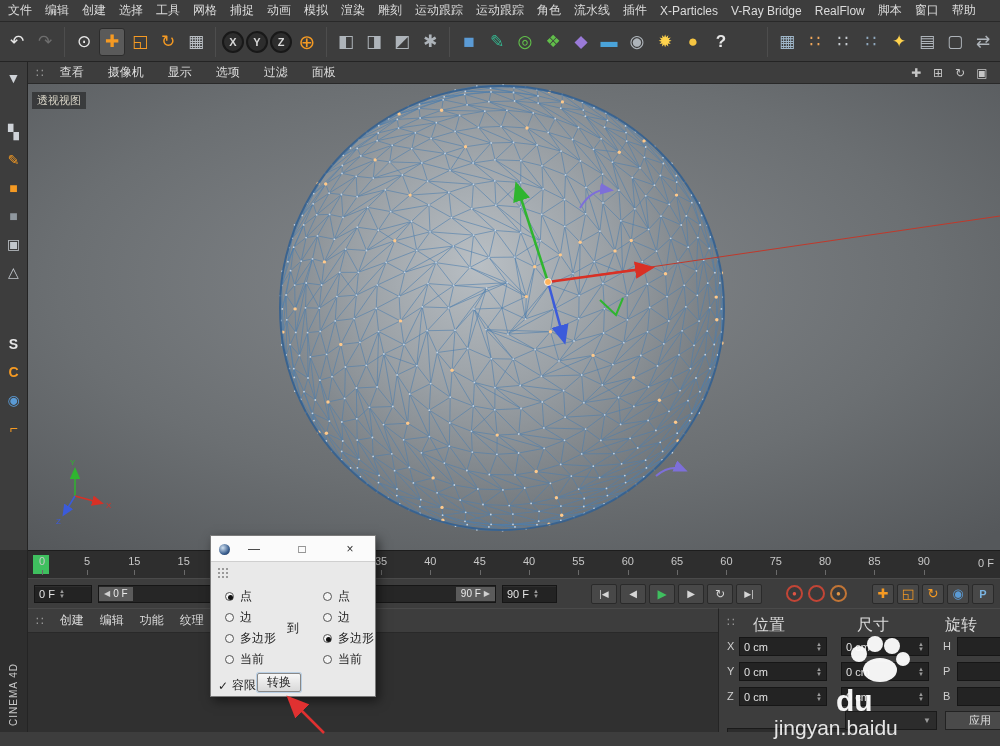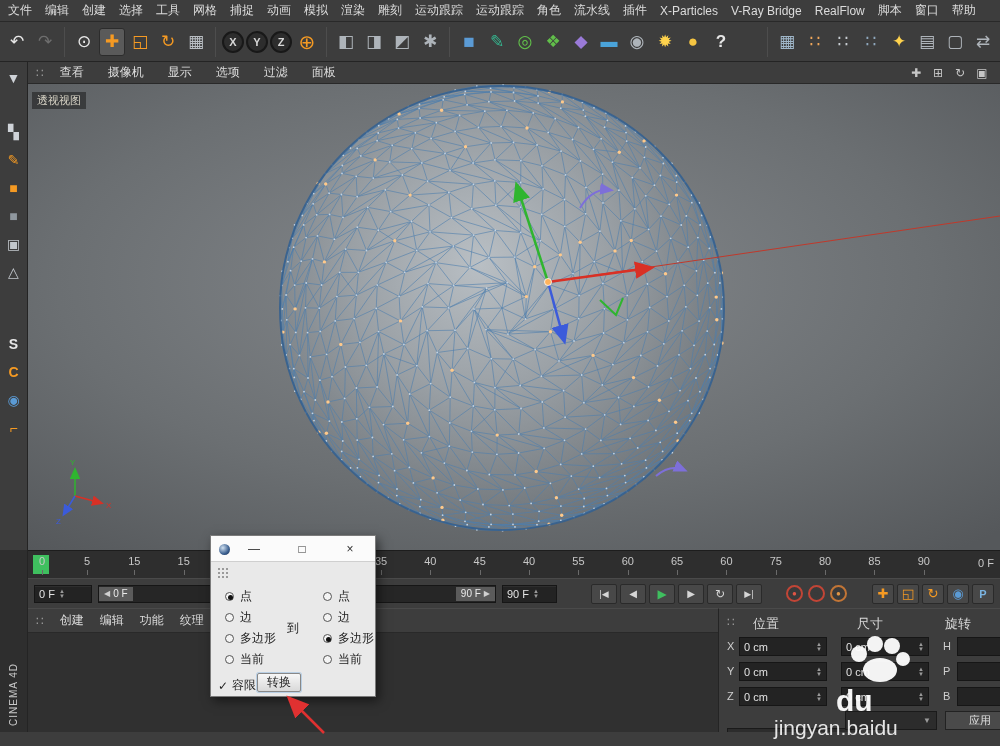--- a/index.html
+++ b/index.html
@@ -55,21 +55,21 @@
   .recgroup{display:flex;gap:5px;margin-left:18px}
   .rec{width:17px;height:17px;border-radius:50%;border:2px solid #c24536;background:#3a3a3a;display:flex;align-items:center;justify-content:center;font-size:8px;cursor:pointer}
   .keygroup{display:flex;gap:3px;margin-left:auto}
   .kbtn{width:22px;height:20px;background:#484848;border:1px solid #2a2a2a;border-radius:2px;display:flex;align-items:center;justify-content:center;font-size:13px;cursor:pointer}
 
   .panels{display:flex;height:124px}
   .mat{flex:1;min-width:0;background:#303030;display:flex;flex-direction:column;border-top:1px solid #4a4a4a}
   .mat-menu{height:24px;background:#3d3d3d;border-bottom:1px solid #292929;display:flex;align-items:center;gap:16px;padding:0 8px}
   .mat-body{flex:1}
   .coord{width:282px;background:#3d3d3d;border-left:1px solid #242424;border-top:1px solid #4a4a4a;position:relative;overflow:hidden;flex:none}
-  .chead{position:absolute;top:6px;font-size:13px;color:#dadada}
+  .chead{position:absolute;top:6px;font-size:16px;color:#dadada}
   .cfld{position:absolute;height:19px;background:#232323;border:1px solid #161616;display:flex;align-items:center;padding:0 4px;color:#e2e2e2;font-size:11px}
   .cfld .spin{margin-left:auto}
   .alab{position:absolute;font-size:11px;color:#cfcfcf}
   .dd{position:absolute;height:19px;background:#2c2c2c;border:1px solid #1a1a1a;display:flex;align-items:center;gap:4px;padding:0 5px;font-size:11px;color:#dcdcdc;cursor:pointer}
   .dd .caret{margin-left:auto;font-size:8px;color:#9a9a9a}
   .applybtn{position:absolute;height:19px;background:#4a4a4a;border:1px solid #222;display:flex;align-items:center;justify-content:center;font-size:11px;color:#e0e0e0;cursor:pointer}
 
   
   .dialog{position:absolute;left:210px;top:535px;width:166px;height:162px;background:#e9e9e9;border:1px solid #7b7b7b;box-shadow:3px 4px 10px rgba(0,0,0,.5);z-index:40}
   .dlg-title{height:26px;background:#fbfbfb;border-bottom:1px solid #cfcfcf;position:relative}

